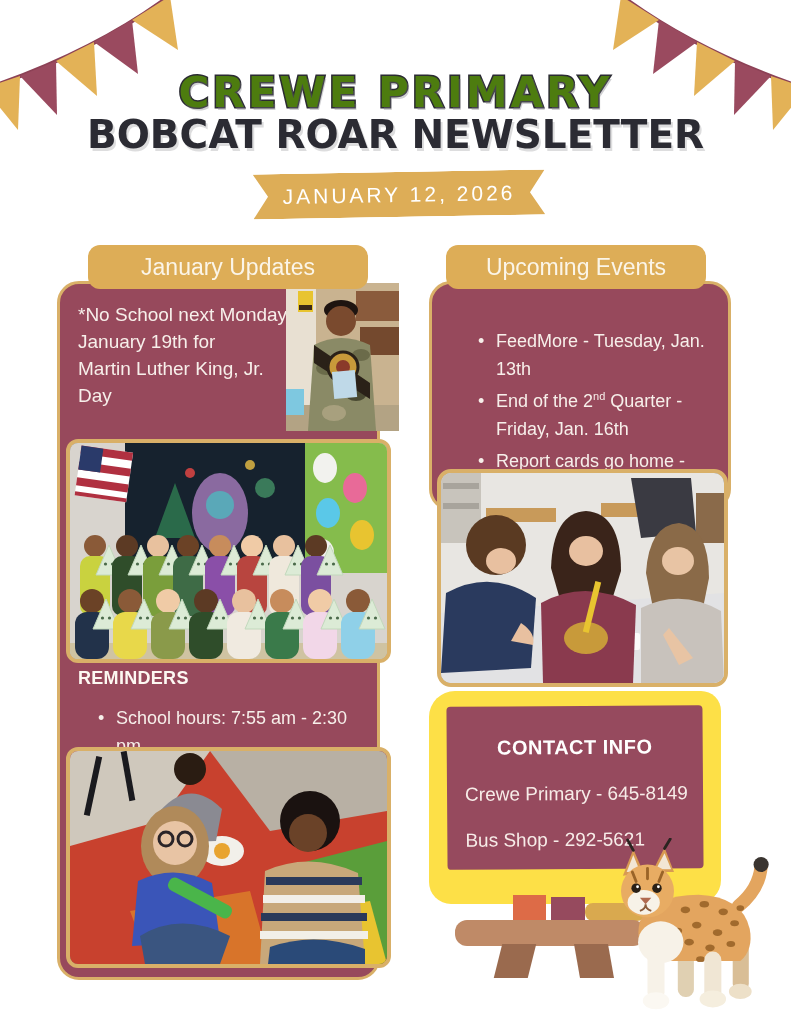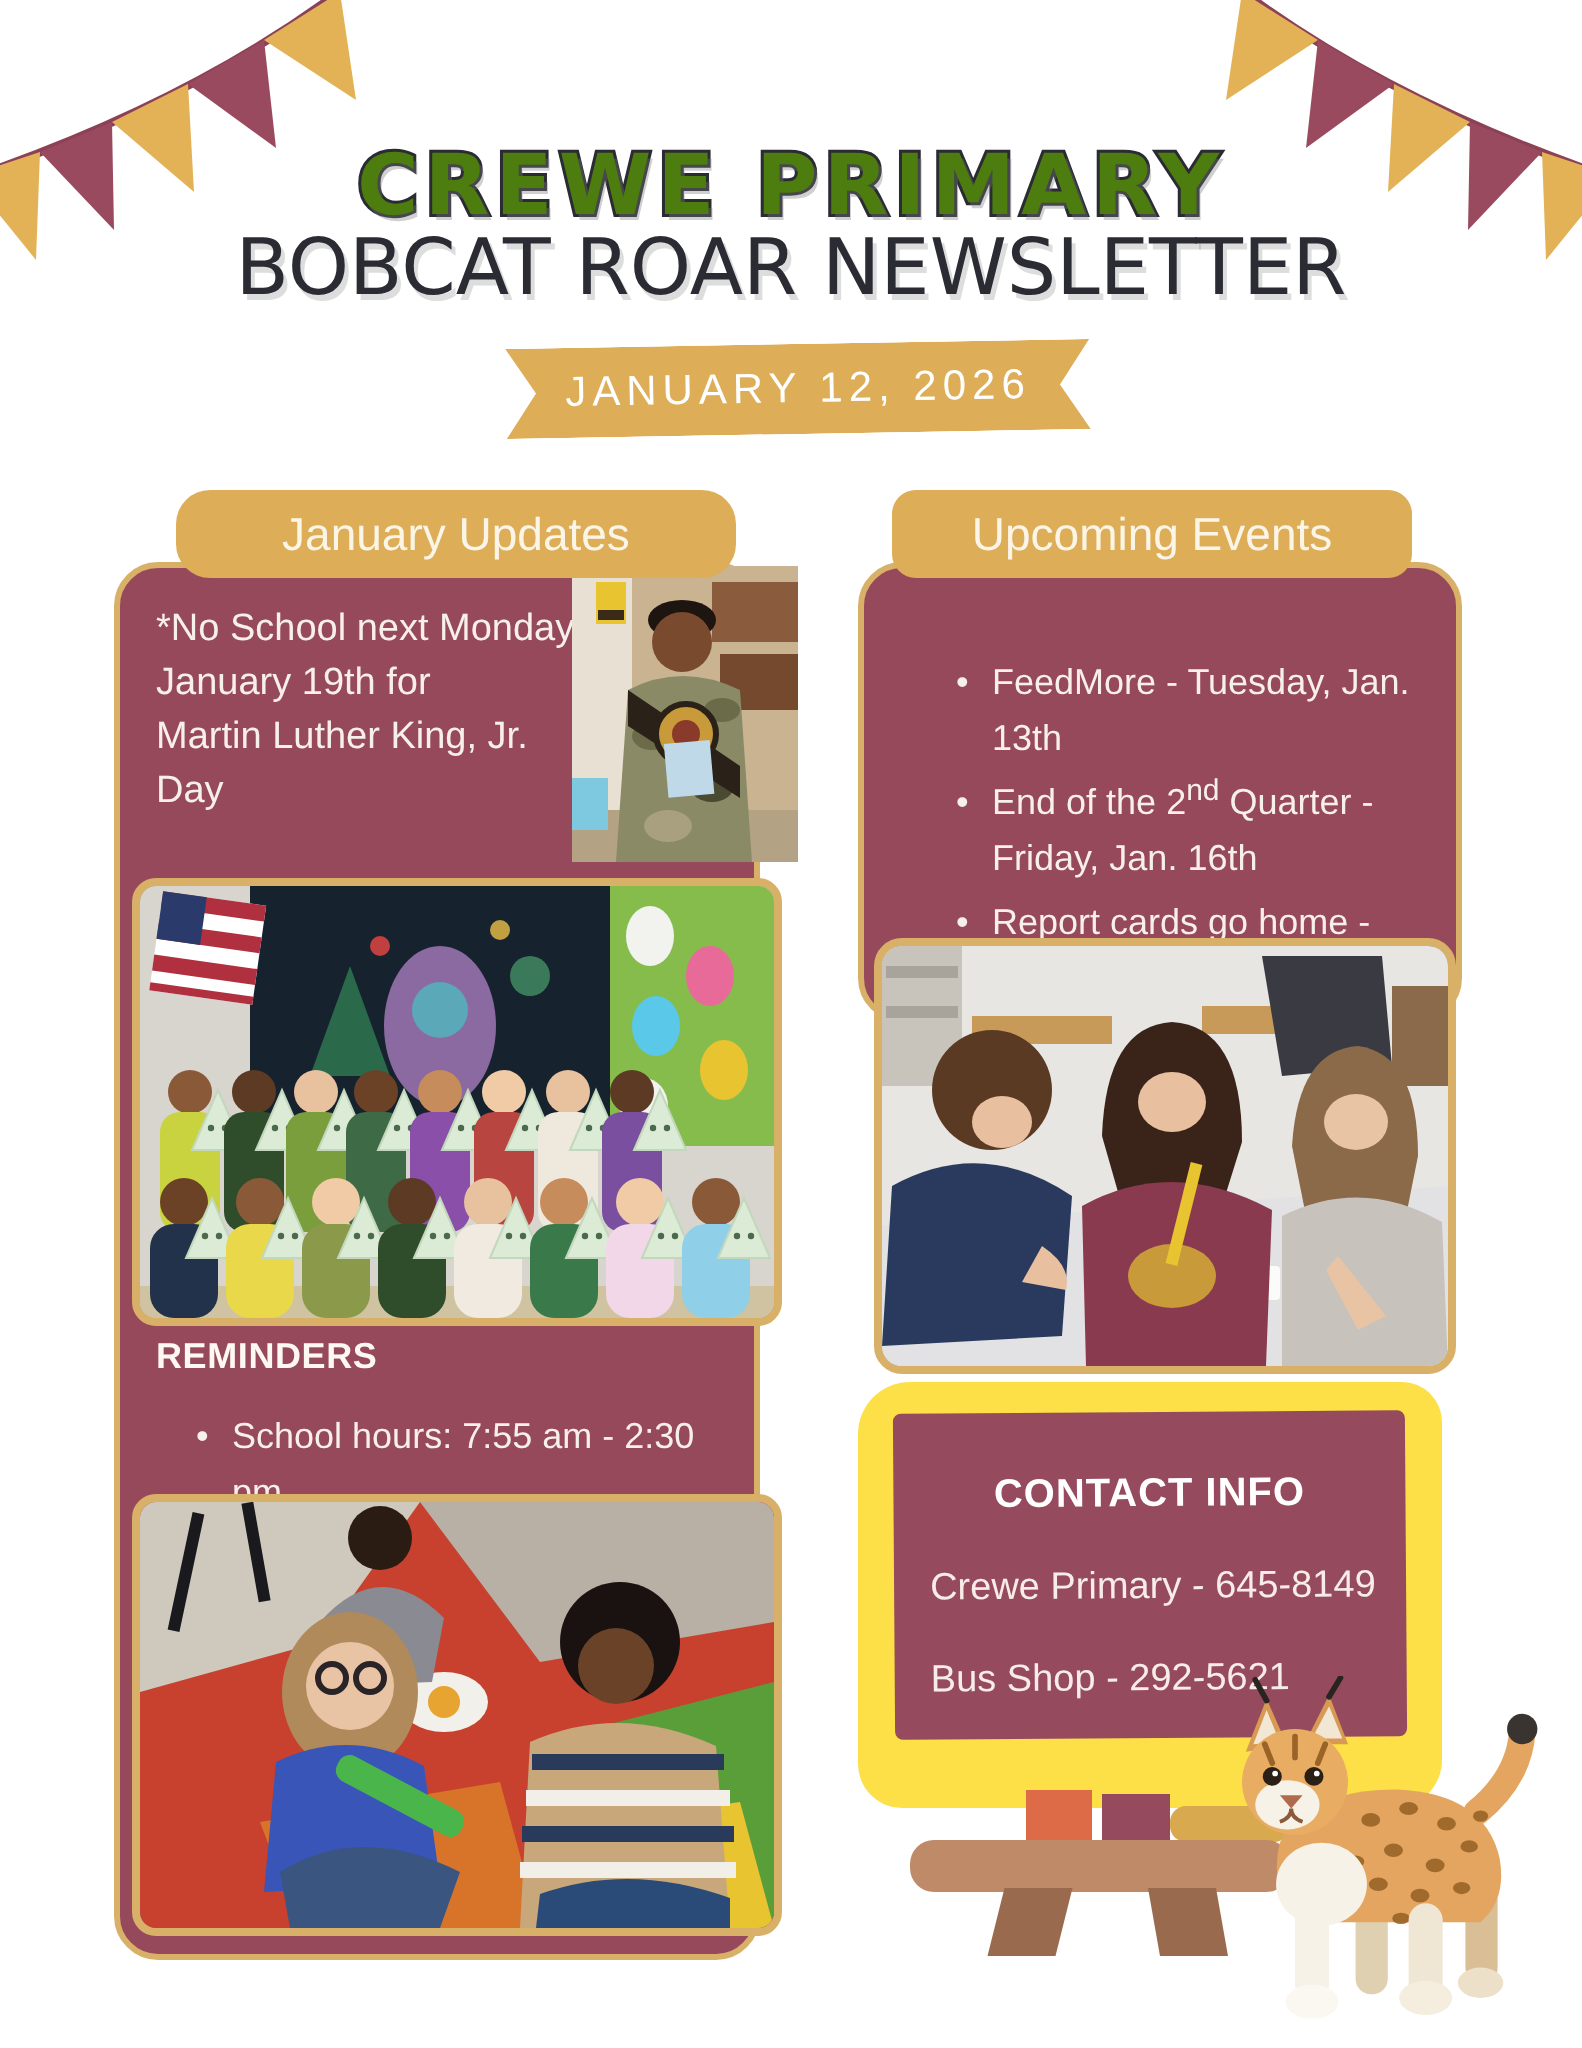--- a/index.html
+++ b/index.html
@@ -6,32 +6,32 @@
   .page{position:relative;width:791px;height:1024px;background:#ffffff;overflow:hidden;
         font-family:"Liberation Sans",sans-serif;}
   .abs{position:absolute;}
 
   
   .title1{position:absolute;top:68px;left:0;width:100%;text-align:center;
     font-family:"DejaVu Sans",sans-serif;font-weight:800;font-size:42px;letter-spacing:3px;
     color:#4d7c0f;-webkit-text-stroke:3px #2B2B33;paint-order:stroke fill;
     text-shadow:2px 3px 0 rgba(120,120,125,.35);z-index:4;}
   .title2{position:absolute;top:112px;left:0;width:100%;text-align:center;
-    font-family:"DejaVu Sans",sans-serif;font-weight:400;font-size:39px;letter-spacing:0px;
+    font-family:"DejaVu Sans",sans-serif;font-weight:700;font-size:39px;letter-spacing:0px;
     color:#2B2B33;text-shadow:2px 3px 0 rgba(120,120,125,.25);z-index:4;}
   .ribbon{position:absolute;left:253px;top:172px;width:292px;height:45px;background:#DDAD57;
     clip-path:polygon(0 0,100% 0,277px 50%,100% 100%,0 100%,15px 50%);
     color:#ffffff;font-size:21px;letter-spacing:3px;line-height:45px;text-align:center;
     transform:rotate(-1deg);z-index:4;}
   .bunting{position:absolute;top:0;z-index:5;}
 
   
   .tab{position:absolute;top:245px;height:44px;background:#DDAD57;border-radius:12px;
     color:#FBF5E8;font-size:23px;text-align:center;line-height:44px;z-index:3;}
-  .tab-left{left:88px;width:280px;border-radius:17px;}
+  .tab-left{left:88px;width:280px;}
   .tab-right{left:446px;width:260px;}
   .panel{position:absolute;background:#97495C;border:3px solid #D9B068;border-radius:22px;z-index:1;}
   .panel-left{left:57px;top:281px;width:317px;height:693px;}
   .panel-right{left:429px;top:281px;width:296px;height:224px;}
 
   .note{position:absolute;left:78px;top:302px;width:215px;color:#F7EFEA;font-size:19px;
     line-height:1.42;z-index:2;}
 
   .photo{position:absolute;border:4px solid #D9B068;border-radius:12px;overflow:hidden;
     z-index:2;background:#888;}
@@ -43,21 +43,21 @@
 
   .reminders{position:absolute;left:78px;top:668px;width:290px;color:#FDF8F2;z-index:2;}
   .reminders h3{margin:0 0 8px 0;font-size:18px;font-weight:bold;letter-spacing:.3px;}
   ul.blist{list-style:none;margin:16px;padding:0;}
   ul.blist li{position:relative;padding-left:22px;font-size:18px;line-height:1.55;
     margin-bottom:4px;color:#F7EFEA;}
   ul.blist li::before{content:"\2022";position:absolute;left:4px;top:0;}
 
   .events{position:absolute;left:458px;top:312px;width:252px;z-index:2;}
   .events li{font-size:17px;line-height:1.55;margin-bottom:7px;}
-  .events sup{font-size:15px;line-height:0;}
+  .events sup{font-size:11px;line-height:0;}
 
   
   .chalkboard{position:absolute;left:429px;top:691px;width:292px;height:213px;background:#fde047;
     border-radius:26px 20px 24px 22px;z-index:1;}
   .board-inner{position:absolute;left:18px;top:15px;width:256px;height:163px;background:#964A5E;
     border-radius:4px;transform:rotate(-.4deg);color:#F7ECE8;}
   .board-inner h3{margin:30px 0 0 0;text-align:center;font-size:20px;font-weight:bold;
     letter-spacing:.5px;color:#ffffff;}
   .board-inner .cline{margin:24px 0 0 18px;font-size:19px;}
   .easel{position:absolute;z-index:1;}

